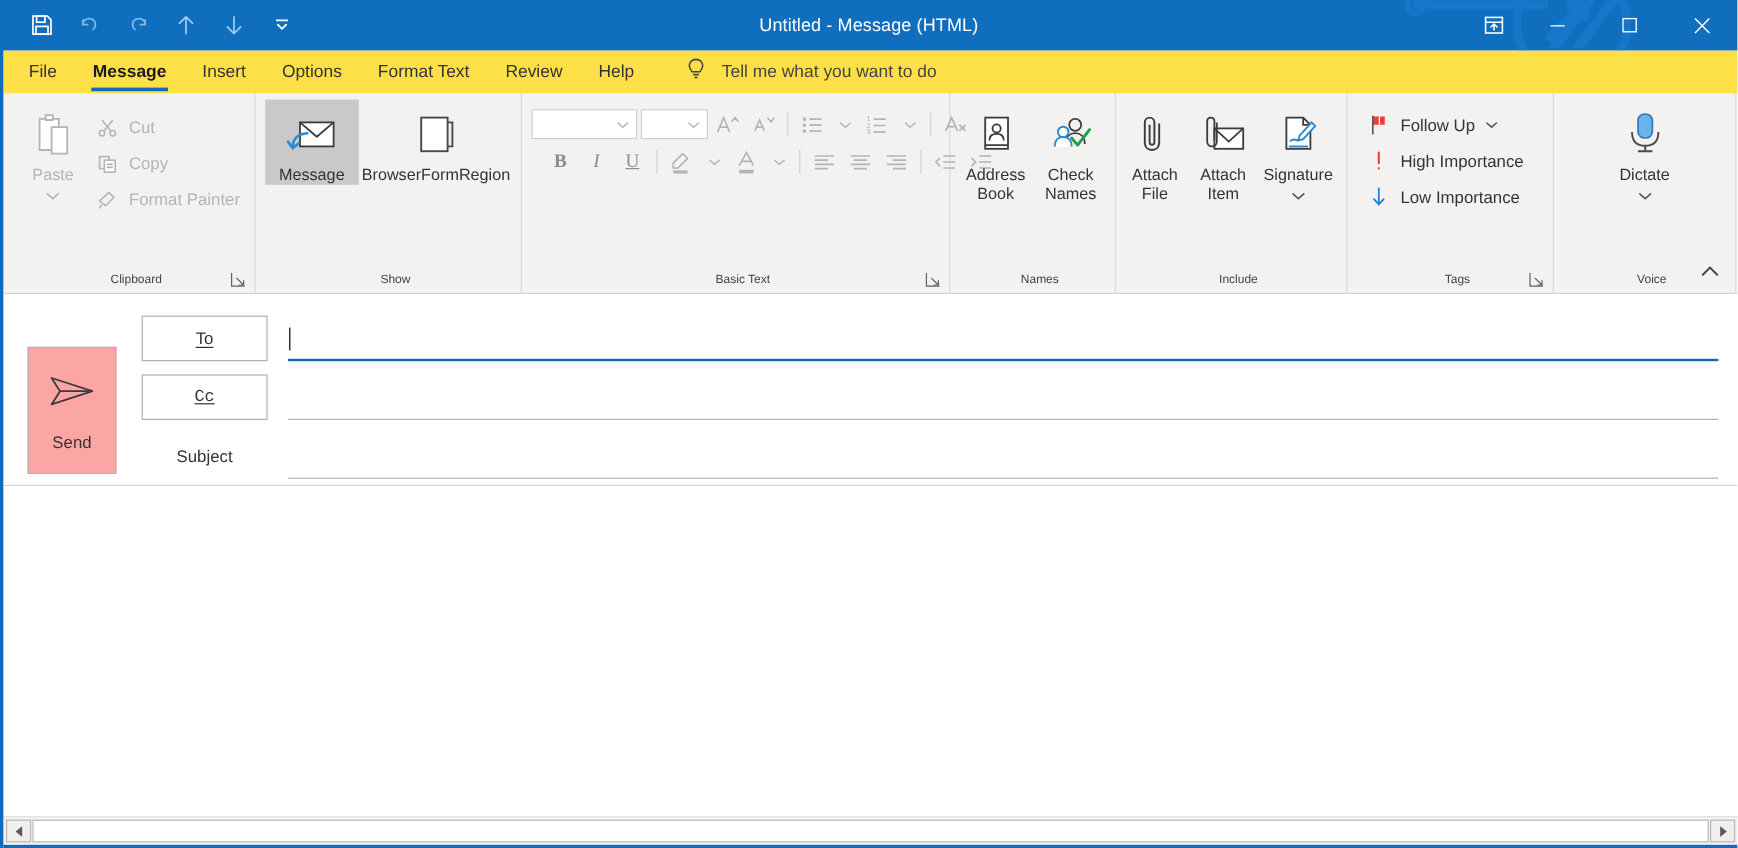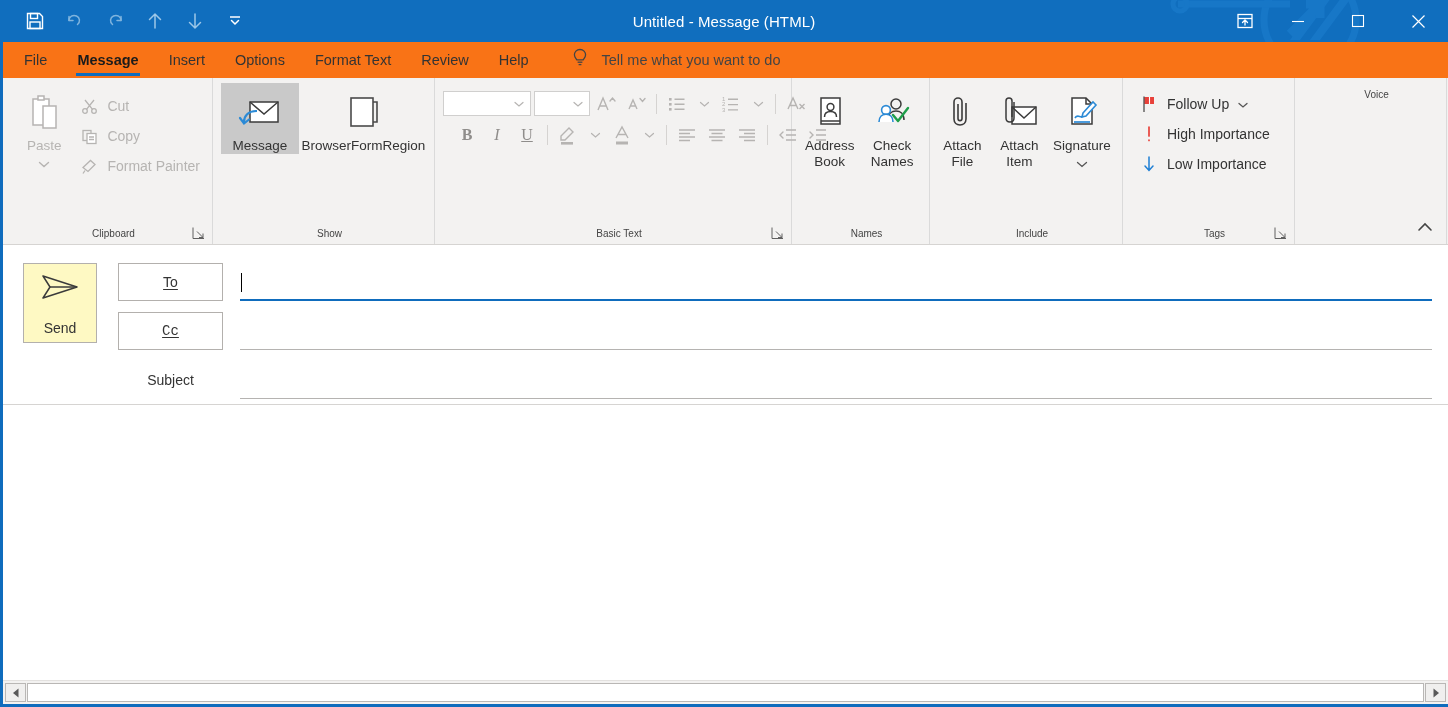--- a/index.html
+++ b/index.html
@@ -42,21 +42,21 @@
   .tb-right { margin-left: auto; display: flex; align-items: center; height: 42px; z-index: 2; }
   .tb-ctl {
     width: 46px; height: 42px; display: flex; align-items: center; justify-content: center;
     cursor: pointer;
   }
   .tb-ctl.wide { width: 60px; }
 
   
   .tabbar {
     height: 36px; min-height: 36px;
-    background: #f97316;
+    background: #fde047;
     display: flex; align-items: stretch;
     padding-left: 6px;
   }
   .tab {
     position: relative; display: flex; align-items: center;
     padding: 0 15px; font-size: 14.5px; color: #333333; cursor: pointer;
     white-space: nowrap;
   }
   .tab.active { color: #1b1b1b; font-weight: bold; }
   .tab.active::after {
@@ -133,23 +133,24 @@
   
   .compose {
     height: 160px; min-height: 160px;
     background: #ffffff;
     display: flex;
     padding: 18px 16px 0 20px;
     border-bottom: 1px solid #d6d4d2;
   }
   .send-col { width: 95px; }
   .send-btn {
-    width: 74px; height: 80px; border: 1px solid #b3b0ad; background: #fef9c3;
+    width: 74px; height: 106px; border: 1px solid #b3b0ad; background: #fca5a5;
     display: flex; flex-direction: column; align-items: center; justify-content: center;
     cursor: pointer;
+    margin-top: 26px;
   }
   .send-btn .lbl { font-size: 14px; color: #333333; margin-top: 12px; }
   .fields-col { width: 105px; display: flex; flex-direction: column; align-items: stretch; }
   .fld-btn {
     height: 38px; border: 1px solid #b3b0ad; background: #ffffff;
     display: flex; align-items: center; justify-content: center;
     font-size: 14px; color: #333333; cursor: pointer;
   }
   .fld-btn + .fld-btn { margin-top: 11px; }
   .fld-lbl {
@@ -637,20 +638,37 @@
         <span class="dlg-launcher">
           <svg width="13" height="13" viewBox="0 0 13 13" fill="none" stroke="#606060" stroke-width="1">
             <path d="M1 1 L1 12 L12 12"></path>
             <path d="M5 5 L11 11 M11 7 L11 11 L7 11"></path>
           </svg>
         </span>
       </div>
     </div>
 
     <div class="group" style="width:152px;">
+      <div class="group-body" style="justify-content:center;">
+        <div class="big-btn" style="width:74px;">
+          <span class="ico">
+            <svg width="38" height="44" viewBox="0 0 38 44" fill="none">
+              <rect x="13" y="4" width="12" height="20" rx="5.5" fill="#6cb2e8" stroke="#2b7cc4" stroke-width="1.4"></rect>
+              <path d="M8 19 C8 27 12.5 30.5 19 30.5 C25.5 30.5 30 27 30 19" stroke="#4a4a4a" stroke-width="1.6" fill="none"></path>
+              <path d="M19 30.5 L19 35 M13 35 L25 35" stroke="#4a4a4a" stroke-width="1.6"></path>
+            </svg>
+          </span>
+          <span class="lbl">Dictate</span>
+          <span class="chev">
+            <svg width="14" height="9" viewBox="0 0 14 9" fill="none" stroke="#555555" stroke-width="1.3" stroke-linecap="round">
+                <path d="M2.5 2.5 L7 6.5 L11.5 2.5"></path>
+              </svg>
+          </span>
+        </div>
+      </div>
       <div class="group-label">Voice</div>
     </div>
 
     <div style="position:absolute;right:12px;bottom:5px;">
       <svg width="22" height="16" viewBox="0 0 22 16" fill="none" stroke="#444444" stroke-width="1.6" stroke-linecap="round">
           <path d="M5 11 L11 5 L17 11"></path>
         </svg>
     </div>
   </div>
 

